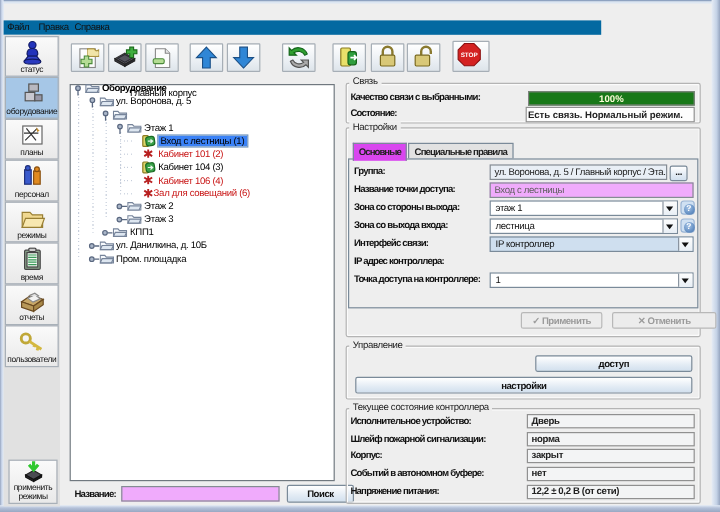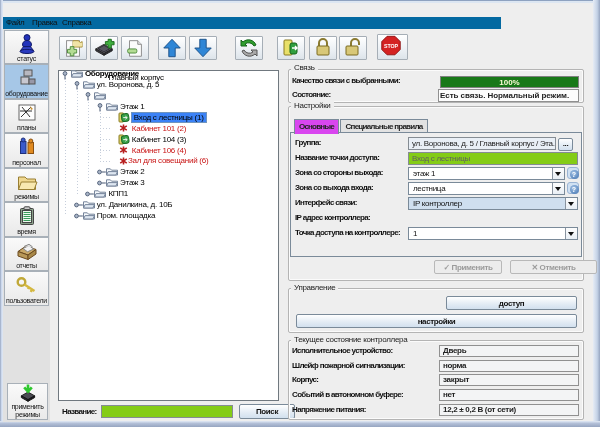--- a/index.html
+++ b/index.html
@@ -23,21 +23,21 @@
 .sbtn svg{margin-top:3px;}
 
 #treep{left:58px;top:70px;width:221px;height:331px;background:#fff;border:1px solid #70787f;}
 .trow{position:absolute;height:11px;line-height:11px;white-space:nowrap;font-size:8px;letter-spacing:-0.25px;color:#000;}
 .red{color:#c81414;}
 .tsel{background:#3b82f6;outline:1px solid #7094bd;}
 
 .grp{position:absolute;left:288px;width:296px;border:1px solid #b4b4b4;border-radius:2px;box-shadow:1px 1px 0 #fbfbfb inset, -1px -1px 0 #fbfbfb inset;}
 .gtitle{position:absolute;background:#eeeeee;padding:0 3px;font-size:8px;letter-spacing:-0.3px;color:#222;}
 .flabel{position:absolute;font-weight:bold;color:#111;font-size:8px;letter-spacing:-0.65px;white-space:nowrap;}
-.field{position:absolute;background:#84cc16;border:1px solid #858c93;font-size:8px;letter-spacing:-0.3px;color:#222;padding:0 3px;white-space:nowrap;overflow:hidden;}
+.field{position:absolute;background:#f0abfc;border:1px solid #858c93;font-size:8px;letter-spacing:-0.3px;color:#222;padding:0 3px;white-space:nowrap;overflow:hidden;}
 .field.bold{font-weight:bold;letter-spacing:-0.3px;border-color:#909090;background:#f3f4f5;}
 .combo{position:absolute;background:#fff;border:1px solid #7a8a99;font-size:8px;letter-spacing:-0.3px;color:#111;}
 .combo .val{position:absolute;left:4px;top:1.5px;}
 .carr{position:absolute;right:0;top:0;bottom:0;width:12px;background:linear-gradient(#fdfdfd,#e9eff5);border-left:1px solid #8a94a0;}
 .carr:after{content:"";position:absolute;left:2px;top:4px;border:3.5px solid transparent;border-top:4.5px solid #111;}
 .qicon{position:absolute;width:12px;height:12px;border-radius:3px;background:#cfe0f2;border:1px solid #9ab4d4;}.qicon:after{content:"?";position:absolute;left:1.5px;top:1.5px;width:9px;height:9px;border-radius:50%;background:radial-gradient(circle at 40% 35%,#a6c4e6,#6590c4 60%,#4a74a8);color:#fff;font-weight:bold;font-size:7px;text-align:center;line-height:9px;}
 .btn{position:absolute;background:linear-gradient(#ffffff,#e2ebf4 60%,#d2e0ee);border:1px solid #7a8a99;border-radius:2px;font-weight:bold;font-size:8px;letter-spacing:-0.4px;color:#111;text-align:center;}
 .btn.dis{background:#ececec;border-color:#b8b8b8;color:#9b9b9b;}
 
 #pbar{left:440px;top:76px;width:139px;height:12px;background:#187818;border:1px solid #808080;color:#fdfdd8;font-weight:bold;font-size:8px;text-align:center;line-height:11px;}

